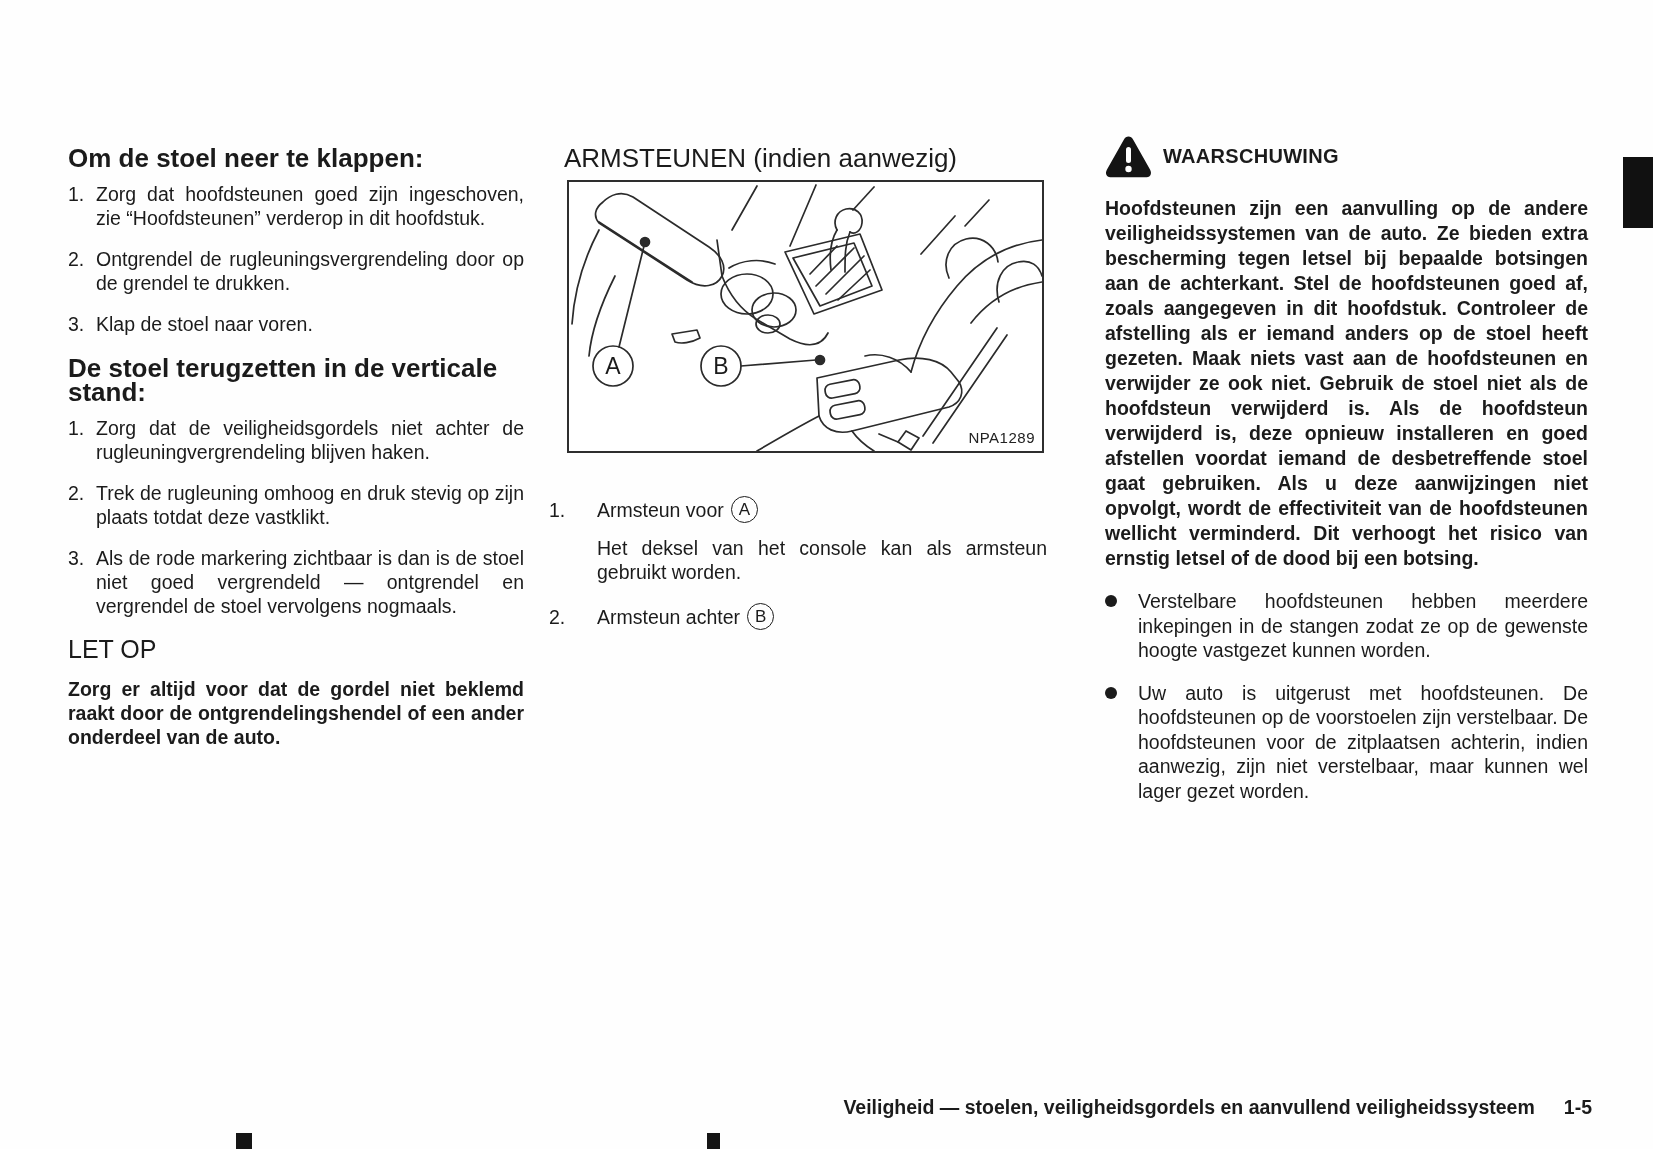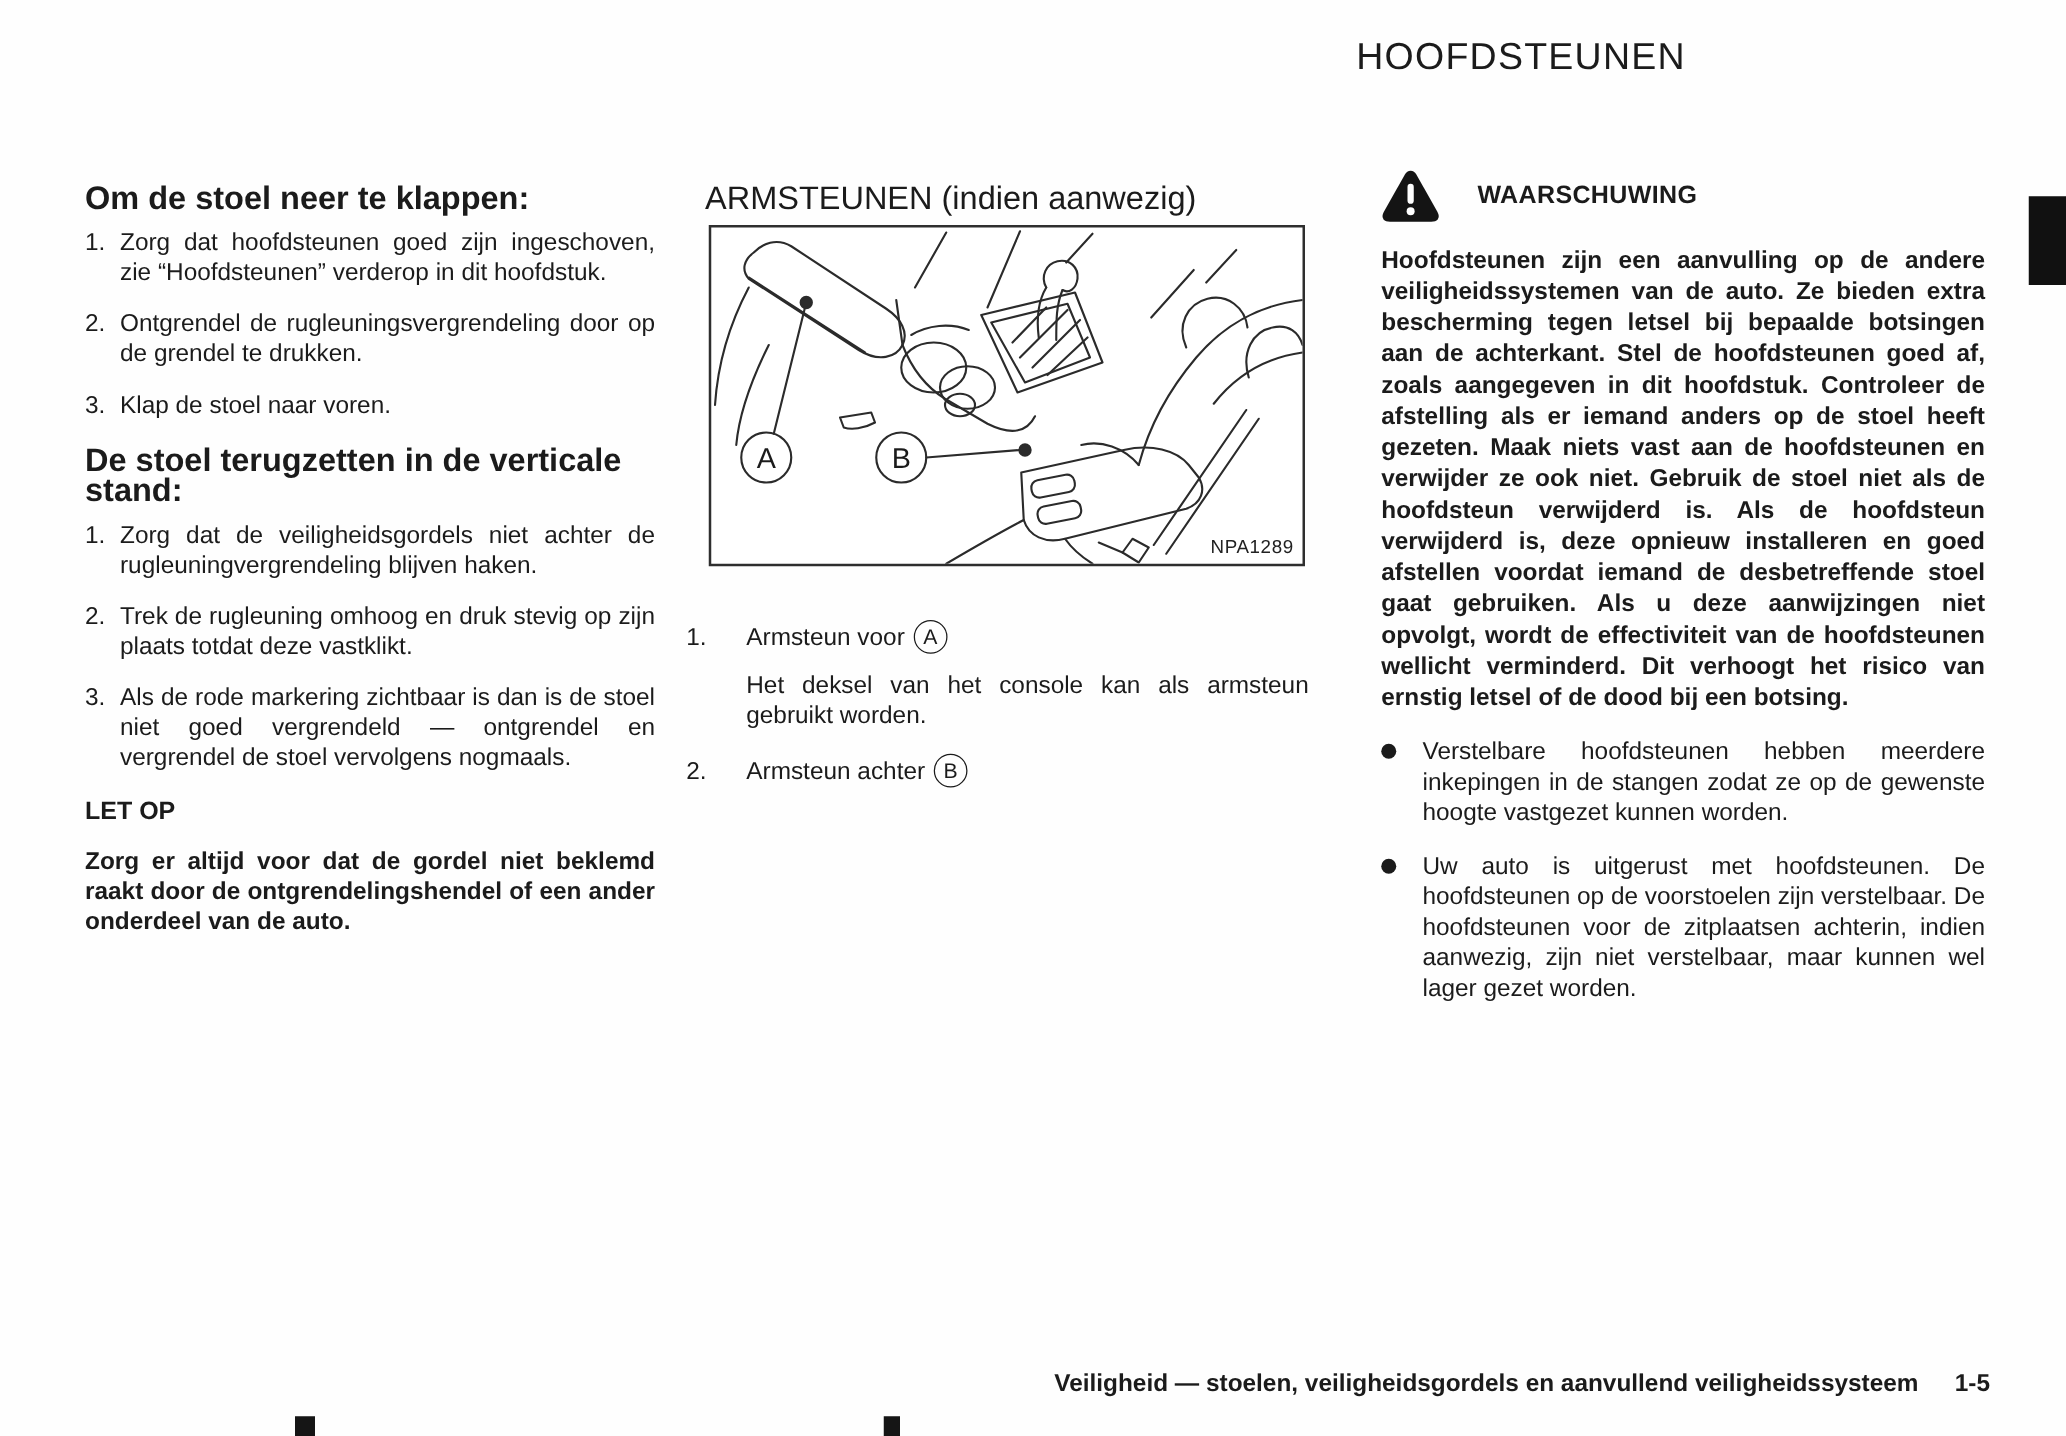--- a/index.html
+++ b/index.html
@@ -15,21 +15,21 @@
   .col{position:absolute;}
   .col-left{left:68px;top:146px;width:456px;}
   .col-mid{left:549px;top:144px;width:498px;}
   .col-right{left:1105px;top:135px;width:483px;}
 
   .run-head{font-size:26px;line-height:24px;font-weight:bold;margin:0 0 12px 0;}
   .run-head.second{margin-top:20px;}
   .num-item{display:flex;margin:0 0 17px 0;font-size:19.5px;line-height:24px;}
   .num-item .num{flex:0 0 28px;}
   .num-item .txt{flex:1;text-align:justify;}
-  .note-head{font-size:20px;line-height:24px;font-weight:bold;margin:19px 0 16px 0;}
+  .note-head{font-size:25px;line-height:24px;font-weight:normal;margin:19px 0 16px 0;}
   .note-text{font-size:19.5px;line-height:24px;font-weight:bold;text-align:justify;margin:0;}
 
   .mid-head{font-size:26px;line-height:28px;font-weight:400;margin:0 0 0 15px;}
   .figure-box{
     position:relative;margin:8px 0 0 18px;width:473px;height:269px;
     border:2px solid #2e2e2e;background:#fff;
   }
   .figure-box svg{position:absolute;left:0;top:0;}
   .fig-caption{
     position:absolute;right:7px;bottom:5px;font-size:15px;letter-spacing:.5px;color:#222;
@@ -38,21 +38,21 @@
   .mid-item + .mid-item{margin-top:19px;}
   .mid-item-head{display:flex;align-items:center;font-size:19.5px;line-height:26px;}
   .mid-item-head .num{flex:0 0 48px;}
   .circ{
     display:inline-flex;align-items:center;justify-content:center;
     width:25px;height:25px;border:1.8px solid #1b1b1b;border-radius:50%;
     font-size:17px;margin-left:7px;line-height:1;
   }
   .mid-item-body{margin:13px 0 0 48px;font-size:19.5px;line-height:24px;text-align:justify;}
 
-  .warn-head{display:flex;align-items:center;gap:30px;}
+  .warn-head{display:flex;align-items:center;gap:11px;}
   .warn-title{font-size:20px;font-weight:bold;letter-spacing:.3px;}
   .warn-text{margin:18px 0 0 0;font-size:19.5px;line-height:25px;font-weight:bold;text-align:justify;}
   .bullet-list{margin-top:12px;}
   .bullet{display:flex;margin-top:18px;font-size:19.5px;line-height:24.5px;}
   .bullet .dot-cell{flex:0 0 33px;padding-top:6px;}
   .bullet .dot{display:block;width:12px;height:12px;border-radius:50%;background:#1b1b1b;}
   .bullet .txt{flex:1;text-align:justify;}
 
   .footer{
     position:absolute;top:1096px;right:61px;display:flex;align-items:baseline;gap:29px;
@@ -61,21 +61,20 @@
   .side-tab{position:absolute;right:0;top:157px;width:30px;height:71px;background:#111;}
   .print-mark{position:absolute;background:#151515;}
   .print-mark.m1{left:236px;top:1133px;width:16px;height:16px;}
   .print-mark.m2{left:707px;top:1133px;width:13px;height:16px;}
 </style>
 </head>
 <body>
 
 <div class="page">
 
-  <div class="page-title">HOOFDSTEUNEN</div>
 
   <div class="col col-left">
     <p class="run-head">Om de stoel neer te klappen:</p>
 
     <div class="num-item">
       <span class="num">1.</span>
       <span class="txt">Zorg dat hoofdsteunen goed zijn ingeschoven, zie “Hoofdsteunen” verderop in dit hoofdstuk.</span>
     </div>
     <div class="num-item">
       <span class="num">2.</span>

